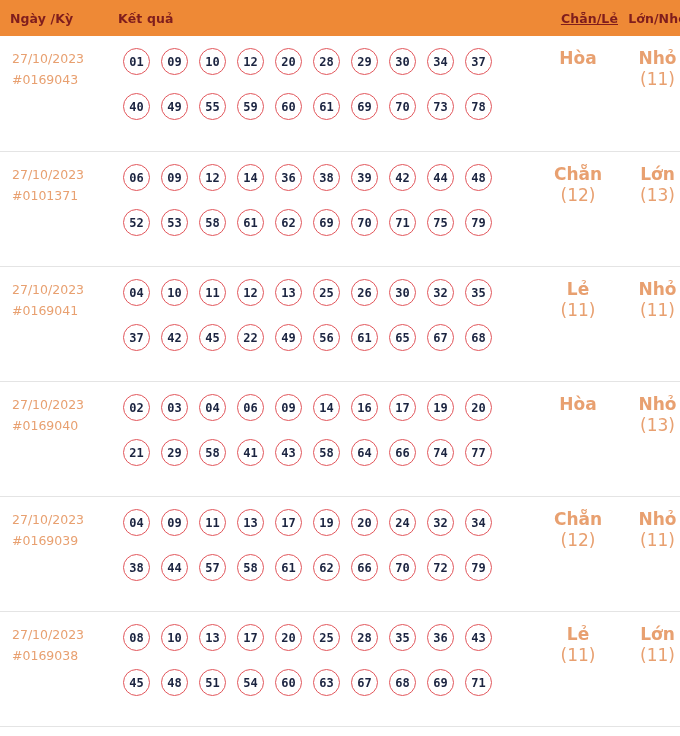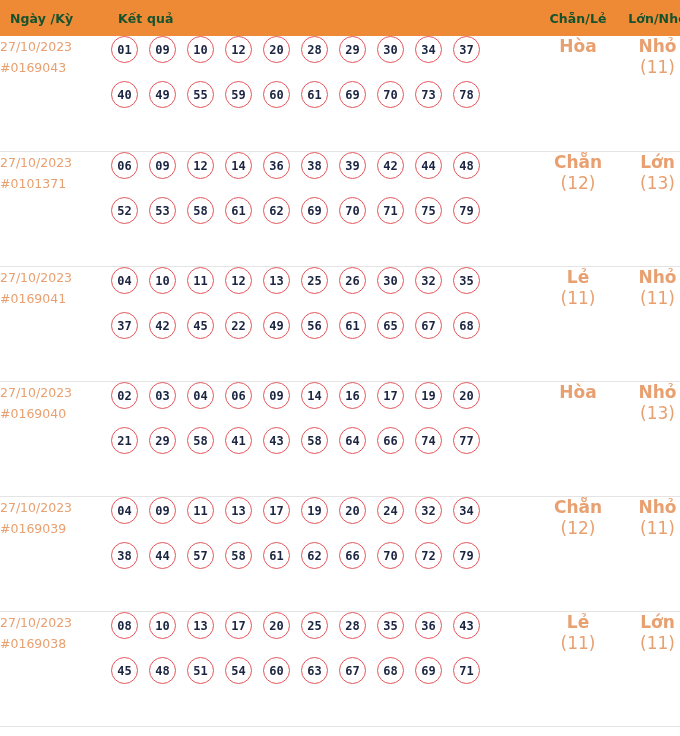--- a/index.html
+++ b/index.html
@@ -21,42 +21,42 @@
     border-collapse: collapse;
     table-layout: fixed;
   }
 
   
   .table-head {
     background: #ee8936;
     height: 36px;
   }
   .table-head th {
-    color: #14532d;
+    color: #7f1d1d;
     font-size: 12.5px;
     font-weight: bold;
     text-align: left;
     padding: 0;
     vertical-align: middle;
     letter-spacing: .1px;
     white-space: nowrap;
   }
   th.col-date      { width: 101px; padding-left: 10px; }
   th.col-result    { width: 420px; padding-left: 7px; margin-top: 40px; }
-  th.col-parity    { width: 80px;  text-align: center; }
+  th.col-parity    { width: 80px;  text-align: right; text-decoration: underline; }
   th.col-size      { width: 79px;  text-align: center; }
 
   
   .result-row {
     height: 115px;
     border-bottom: 1px solid #e4e4e4;
     background: #ffffff;
   }
   .result-row td {
-    padding: 0;
+    padding: 12px;
     vertical-align: top;
   }
 
   .cell-date {
     padding-left: 10px;
     padding-top: 13px;
     color: #e8a070;
     font-size: 12.5px;
     line-height: 21px;
     white-space: nowrap;

